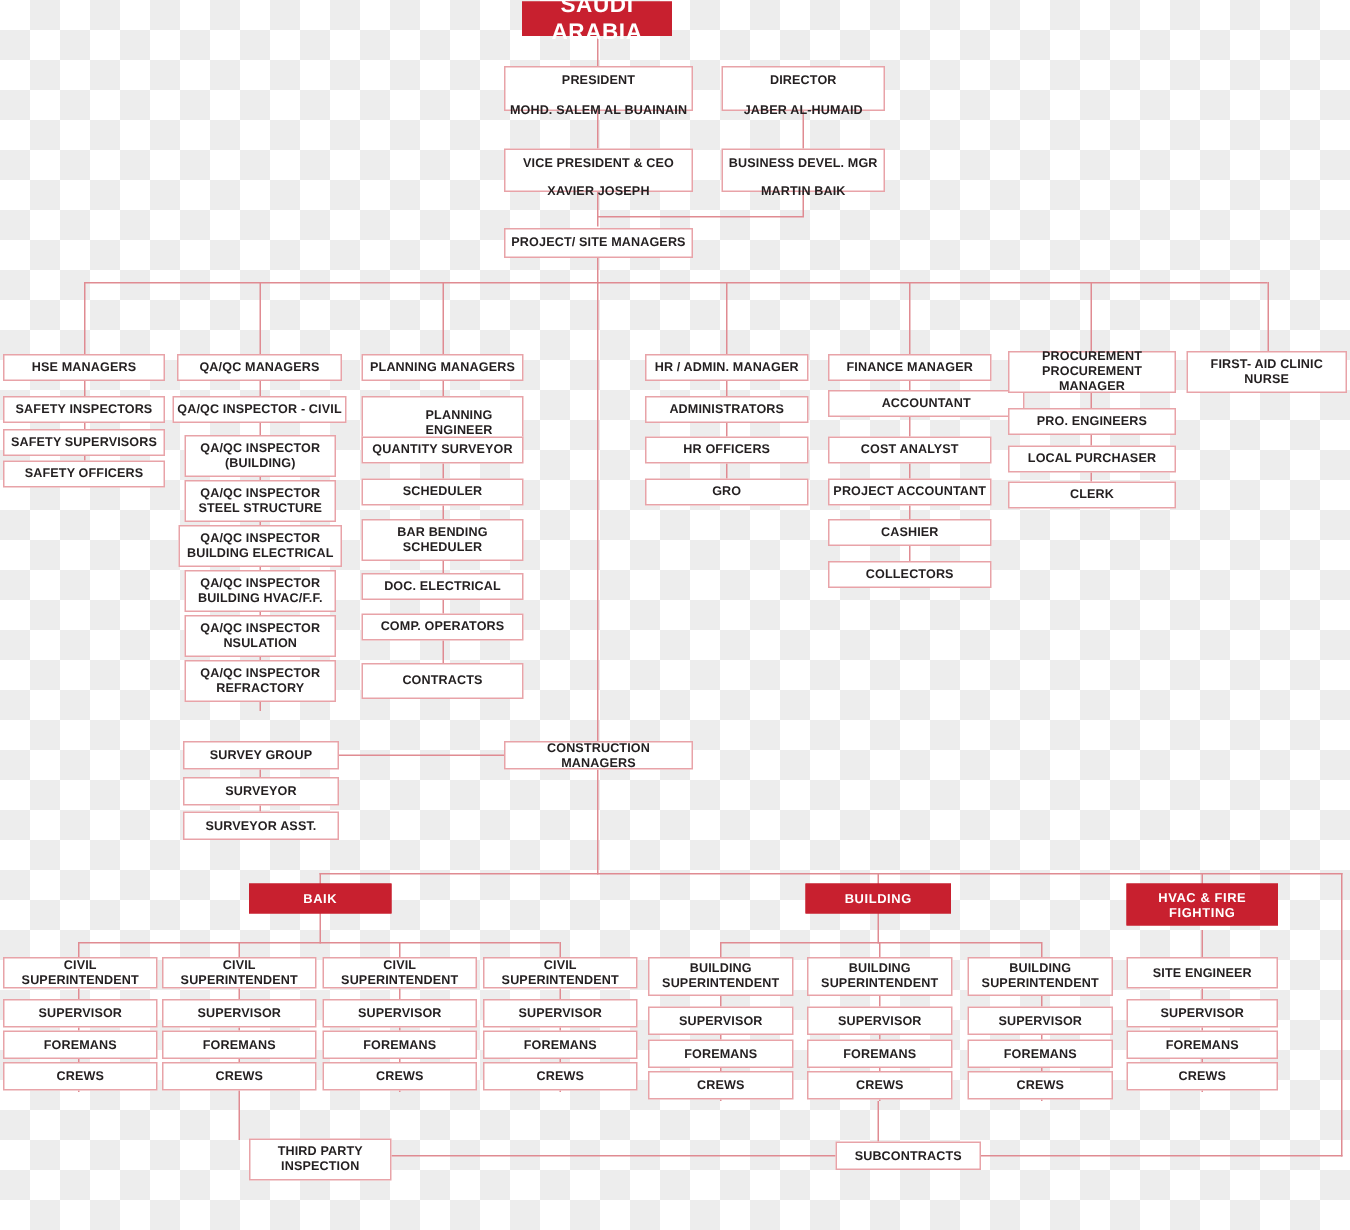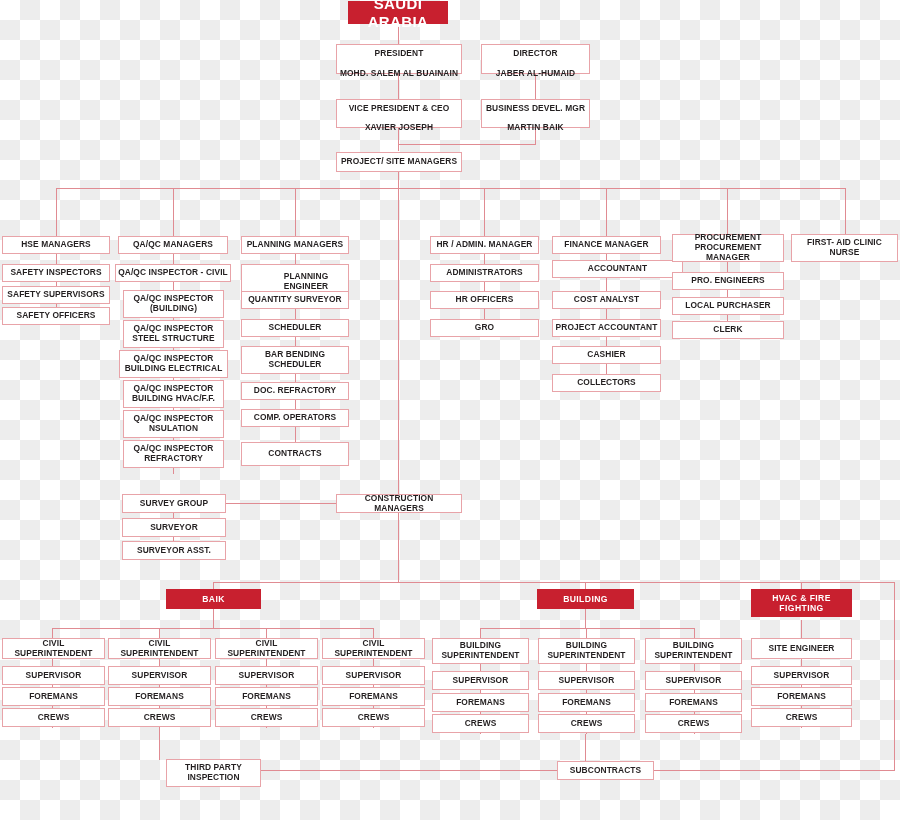--- a/index.html
+++ b/index.html
@@ -175,21 +175,21 @@
 NSULATION</div>
   <div class="box" style="left:123px; top:440px; width:101px; height:28px;">QA/QC INSPECTOR
 REFRACTORY</div>
 
   <div class="box" style="left:241px; top:236px; width:108px; height:18px;">PLANNING MANAGERS</div>
   <div class="box" style="left:241px; top:264px; width:108px; height:36px;padding-left:24px;">PLANNING ENGINEER</div>
   <div class="box" style="left:241px; top:291px; width:108px; height:18px;">QUANTITY SURVEYOR</div>
   <div class="box" style="left:241px; top:319px; width:108px; height:18px;">SCHEDULER</div>
   <div class="box" style="left:241px; top:346px; width:108px; height:28px;">BAR BENDING
 SCHEDULER</div>
-  <div class="box" style="left:241px; top:382px; width:108px; height:18px;">DOC. REFRACTORY</div>
+  <div class="box" style="left:241px; top:382px; width:108px; height:18px;">DOC. ELECTRICAL</div>
   <div class="box" style="left:241px; top:409px; width:108px; height:18px;">COMP. OPERATORS</div>
   <div class="box" style="left:241px; top:442px; width:108px; height:24px;">CONTRACTS</div>
 
   <div class="box" style="left:430px; top:236px; width:109px; height:18px;">HR / ADMIN. MANAGER</div>
   <div class="box" style="left:430px; top:264px; width:109px; height:18px;">ADMINISTRATORS</div>
   <div class="box" style="left:430px; top:291px; width:109px; height:18px;">HR OFFICERS</div>
   <div class="box" style="left:430px; top:319px; width:109px; height:18px;">GRO</div>
 
   <div class="box" style="left:552px; top:236px; width:109px; height:18px;">FINANCE MANAGER</div>
   <div class="box" style="left:552px; top:260px; width:131px; height:18px;">ACCOUNTANT</div>

